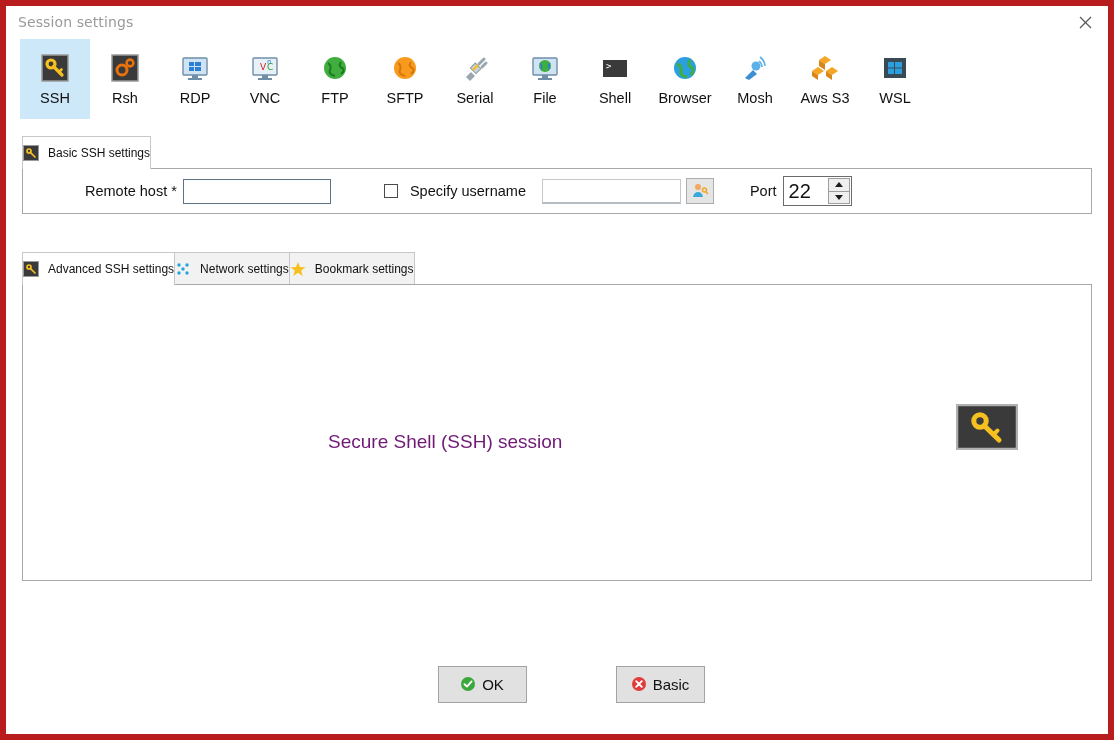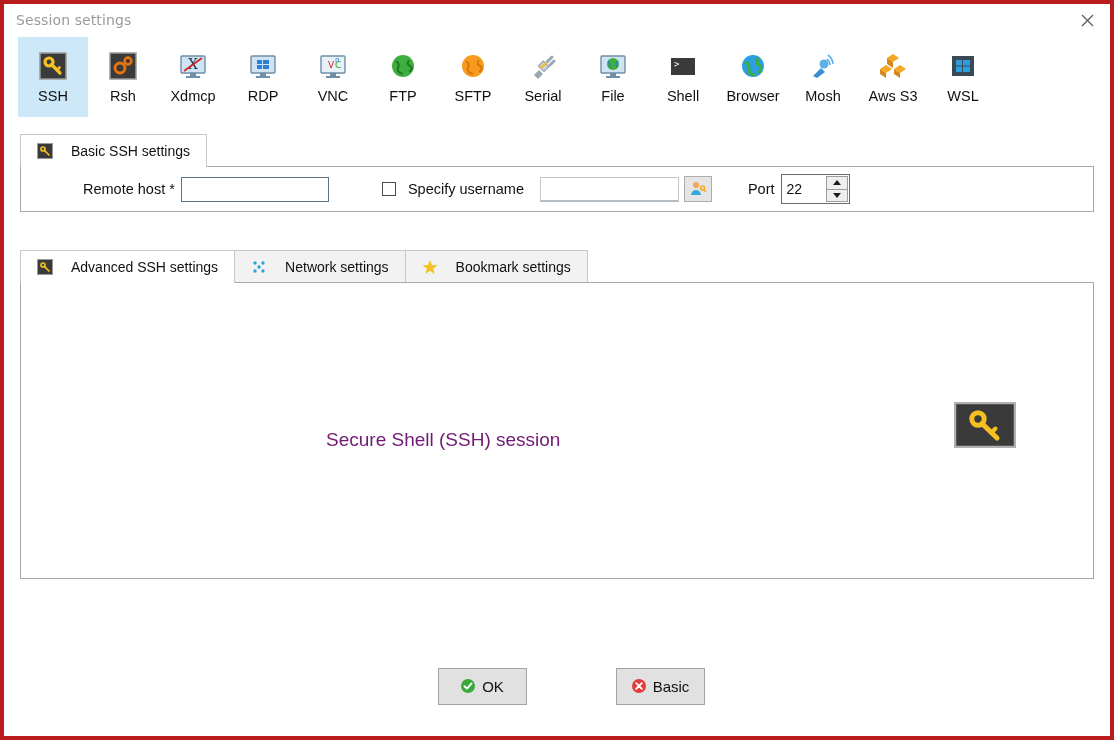--- a/index.html
+++ b/index.html
@@ -13,21 +13,21 @@
     font-family: "Liberation Sans", sans-serif;
     font-size: 13px;
     color: #000000;
     overflow: hidden;
     position: relative;
   }
   .window {
     position: absolute;
     inset: 0;
     background: #ffffff;
-    border: 4px solid #b91c1c;
+    border: 6px solid #b91c1c;
     box-sizing: border-box;
     display: flex;
     flex-direction: column;
   }
 
   
   .titlebar {
     height: 32px;
     min-height: 32px;
     background: #ffffff;
@@ -99,27 +99,27 @@
 
   .tabstrip {
     display: flex;
     align-items: flex-end;
     height: 34px;
   }
   .tab {
     height: 33px;
     display: flex;
     align-items: center;
-    gap: 18px;
-    padding: 0 16px;
+    gap: 9px;
+    padding: 0 0;
     box-sizing: border-box;
     border: 1px solid #c8c8c8;
     border-bottom: none;
     background: #f2f2f2;
-    font-size: 14px;
+    font-size: 12px;
     color: #111;
     cursor: pointer;
     position: relative;
     white-space: nowrap;
   }
   .tab.active {
     background: #ffffff;
     border-color: #c8c8c8;
     z-index: 3;
   }
@@ -216,21 +216,21 @@
     box-sizing: border-box;
     background: #ffffff;
     margin-left: 6px;
     width: 69px;
   }
   .spinner .val {
     flex: 1;
     display: flex;
     align-items: center;
     padding-left: 5px;
-    font-size: 14px;
+    font-size: 20px;
     color: #111;
   }
   .spinner .arrows {
     width: 22px;
     display: flex;
     flex-direction: column;
     margin: 1px 1px 1px 0;
   }
   .spinner .arr {
     flex: 1;
@@ -333,30 +333,20 @@
 
     <div class="type-item">
       <svg class="ico" viewBox="0 0 32 32">
         <rect x="3" y="3" width="26" height="26" fill="#3a3a3a" stroke="#9a9a9a" stroke-width="1.5"></rect>
         <circle cx="13" cy="18" r="5" fill="none" stroke="#e8720c" stroke-width="3"></circle>
         <circle cx="21" cy="11" r="3.4" fill="none" stroke="#e8720c" stroke-width="2.6"></circle>
       </svg>
       <span class="lbl">Rsh</span>
     </div>
 
-    <div class="type-item">
-      <svg class="ico" viewBox="0 0 32 32">
-        <rect x="4" y="6" width="24" height="17" rx="1" fill="#cfe3f2" stroke="#6f8ea8" stroke-width="1.4"></rect>
-        <rect x="13" y="23" width="6" height="3" fill="#6f8ea8"></rect>
-        <rect x="9" y="26" width="14" height="2" fill="#6f8ea8"></rect>
-        <text x="16" y="19" font-size="14" font-family="DejaVu Serif, serif" text-anchor="middle" fill="#1a3a5a">X</text>
-        <line x1="7" y1="21" x2="25" y2="8" stroke="#d52020" stroke-width="1.6"></line>
-      </svg>
-      <span class="lbl">Xdmcp</span>
-    </div>
 
     <div class="type-item">
       <svg class="ico" viewBox="0 0 32 32">
         <rect x="4" y="6" width="24" height="17" rx="1" fill="#cfe3f2" stroke="#6f8ea8" stroke-width="1.4"></rect>
         <rect x="13" y="23" width="6" height="3" fill="#6f8ea8"></rect>
         <rect x="9" y="26" width="14" height="2" fill="#6f8ea8"></rect>
         <rect x="10" y="10" width="5" height="4" fill="#2b7fd4"></rect>
         <rect x="16" y="10" width="6" height="4" fill="#2b7fd4"></rect>
         <rect x="10" y="15" width="5" height="4" fill="#2b7fd4"></rect>
         <rect x="16" y="15" width="6" height="4" fill="#2b7fd4"></rect>

